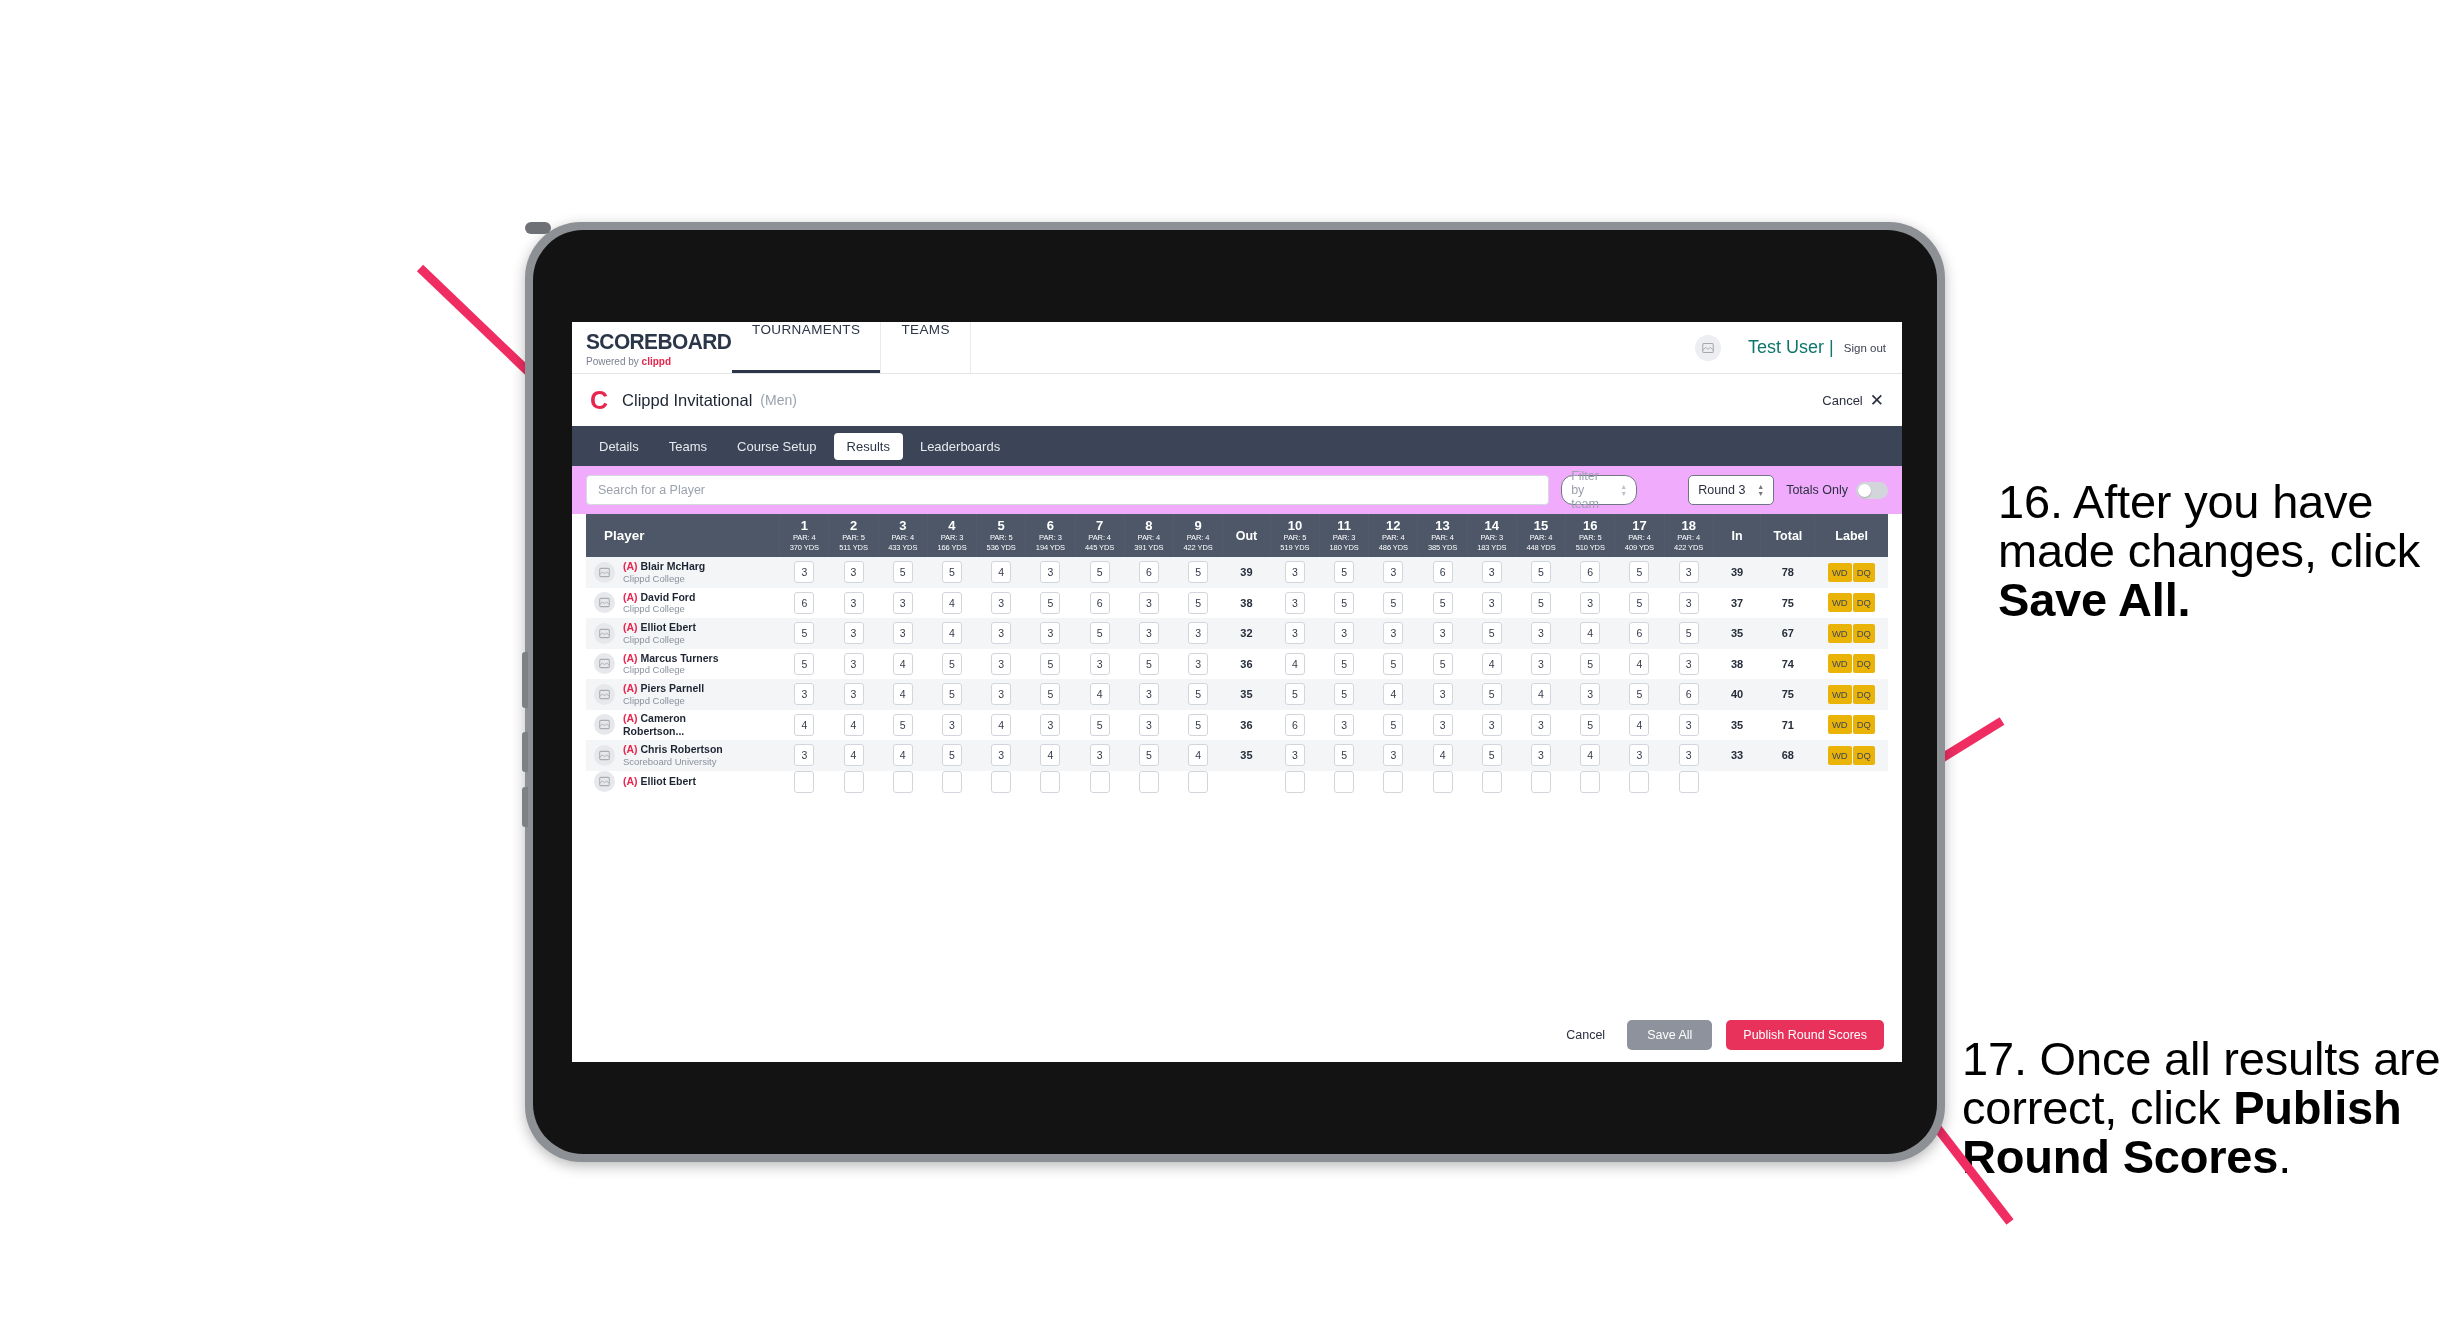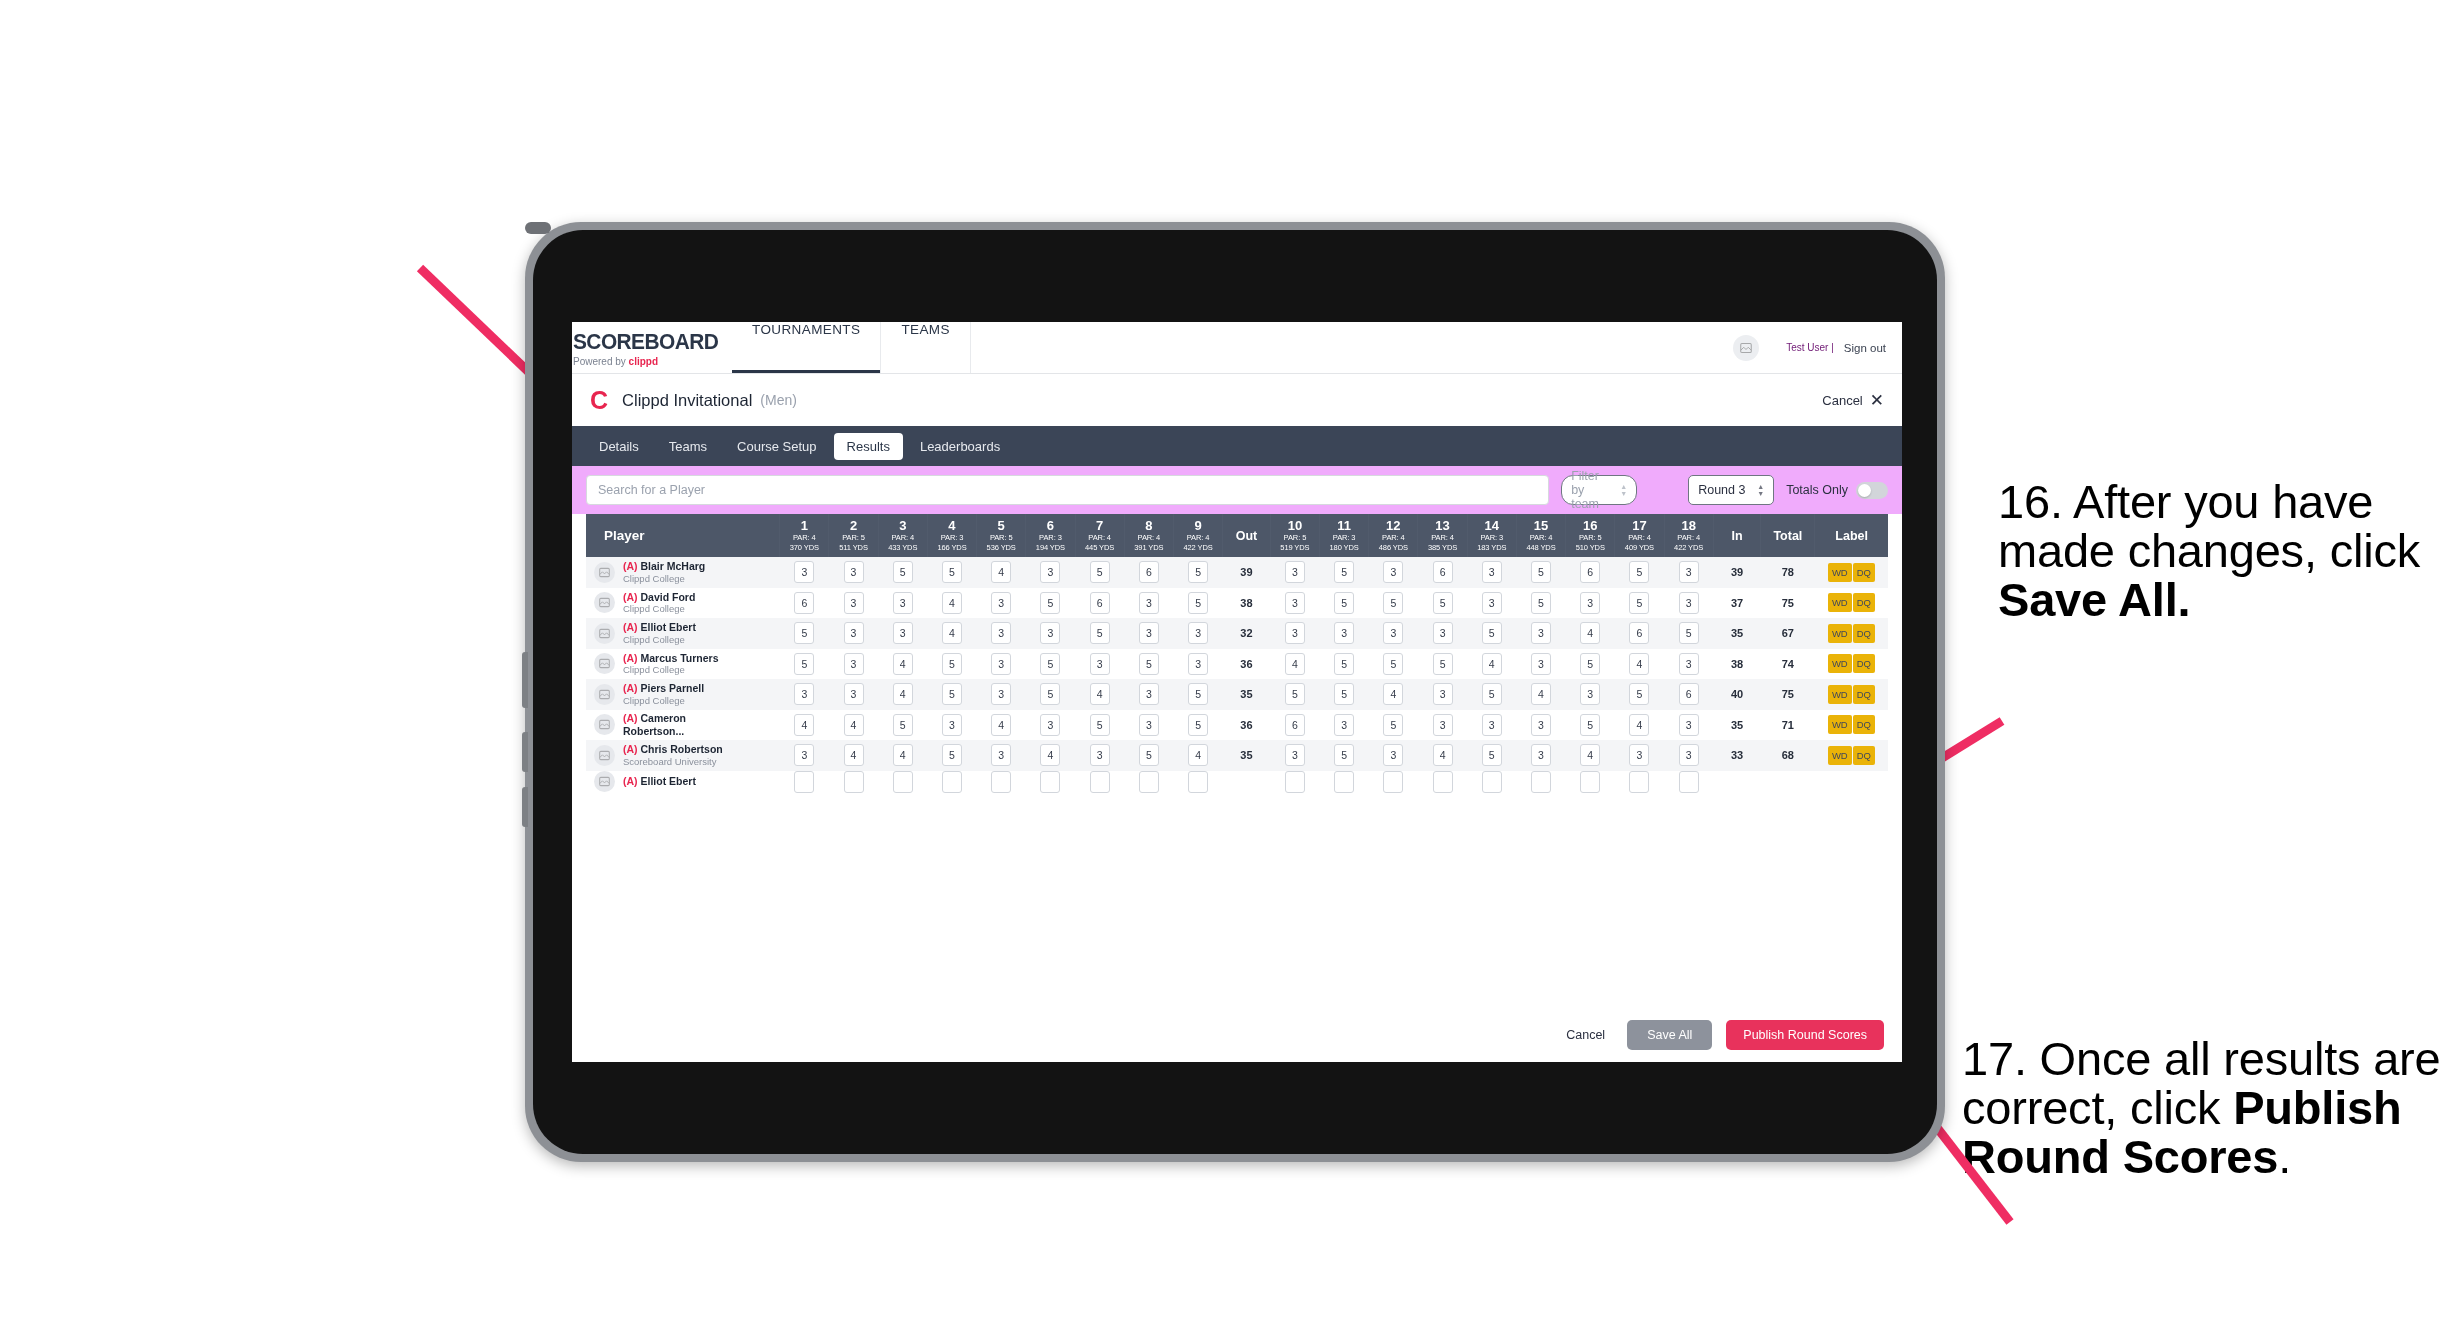--- a/index.html
+++ b/index.html
@@ -56,21 +56,21 @@
     overflow: hidden;
   }
 
   
   #topnav {
     height: 52px; background: #ffffff;
     border-bottom: 1px solid #e3e5e8;
     display: flex; align-items: stretch;
     position: relative;
   }
-  #brand { width: 160px; display: flex; flex-direction: column; justify-content: center; padding-left: 1px; }
+  #brand { width: 160px; display: flex; flex-direction: column; justify-content: center; padding-left: 14px; }
   #brand-title {
     font-size: 22px; font-weight: 800; color: #2b3648;
     letter-spacing: -0.6px; font-family: "Liberation Sans", sans-serif;
     transform: scaleX(.95); transform-origin: left center;
   }
   #brand-sub { font-size: 10px; color: #7b8290; margin-top: 1px; }
   #brand-sub .pink { color: #e8254f; font-weight: 700; }
   .topnav-tab {
     display: flex; padding: 0 20px;
     font-size: 13.5px; color: #2b3648; letter-spacing: .4px;
@@ -78,21 +78,21 @@
   }
   .topnav-tab:first-of-type { border-left: 1px solid #e8eaed; }
   .topnav-tab.active { box-shadow: inset 0 -3px 0 #2b3648; }
   #topnav-spacer { flex: 1; }
   #user-area { display: flex; align-items: center; gap: 10px; padding-right: 16px; }
   .avatar-circle {
     width: 26px; height: 26px; border-radius: 50%; background: #eceef1;
     display: flex; align-items: center; justify-content: center;
   }
   .avatar-circle svg { opacity: .45; }
-  #user-name { font-size: 10px; color: #701a75; margin-left: 17px; }
+  #user-name { font-size: 18px; color: #0f766e; margin-left: 17px; }
   #signout { font-size: 11.5px; color: #3c4352; cursor: pointer; }
 
   
   #tourn-header {
     height: 52px; display: flex; align-items: center;
     padding: 0 18px; background: #ffffff;
   }
   #c-logo {
     font-size: 25px; font-weight: 800; color: #e8254f;
     margin-right: 14px; line-height: 1; font-family: "Liberation Sans", sans-serif;

